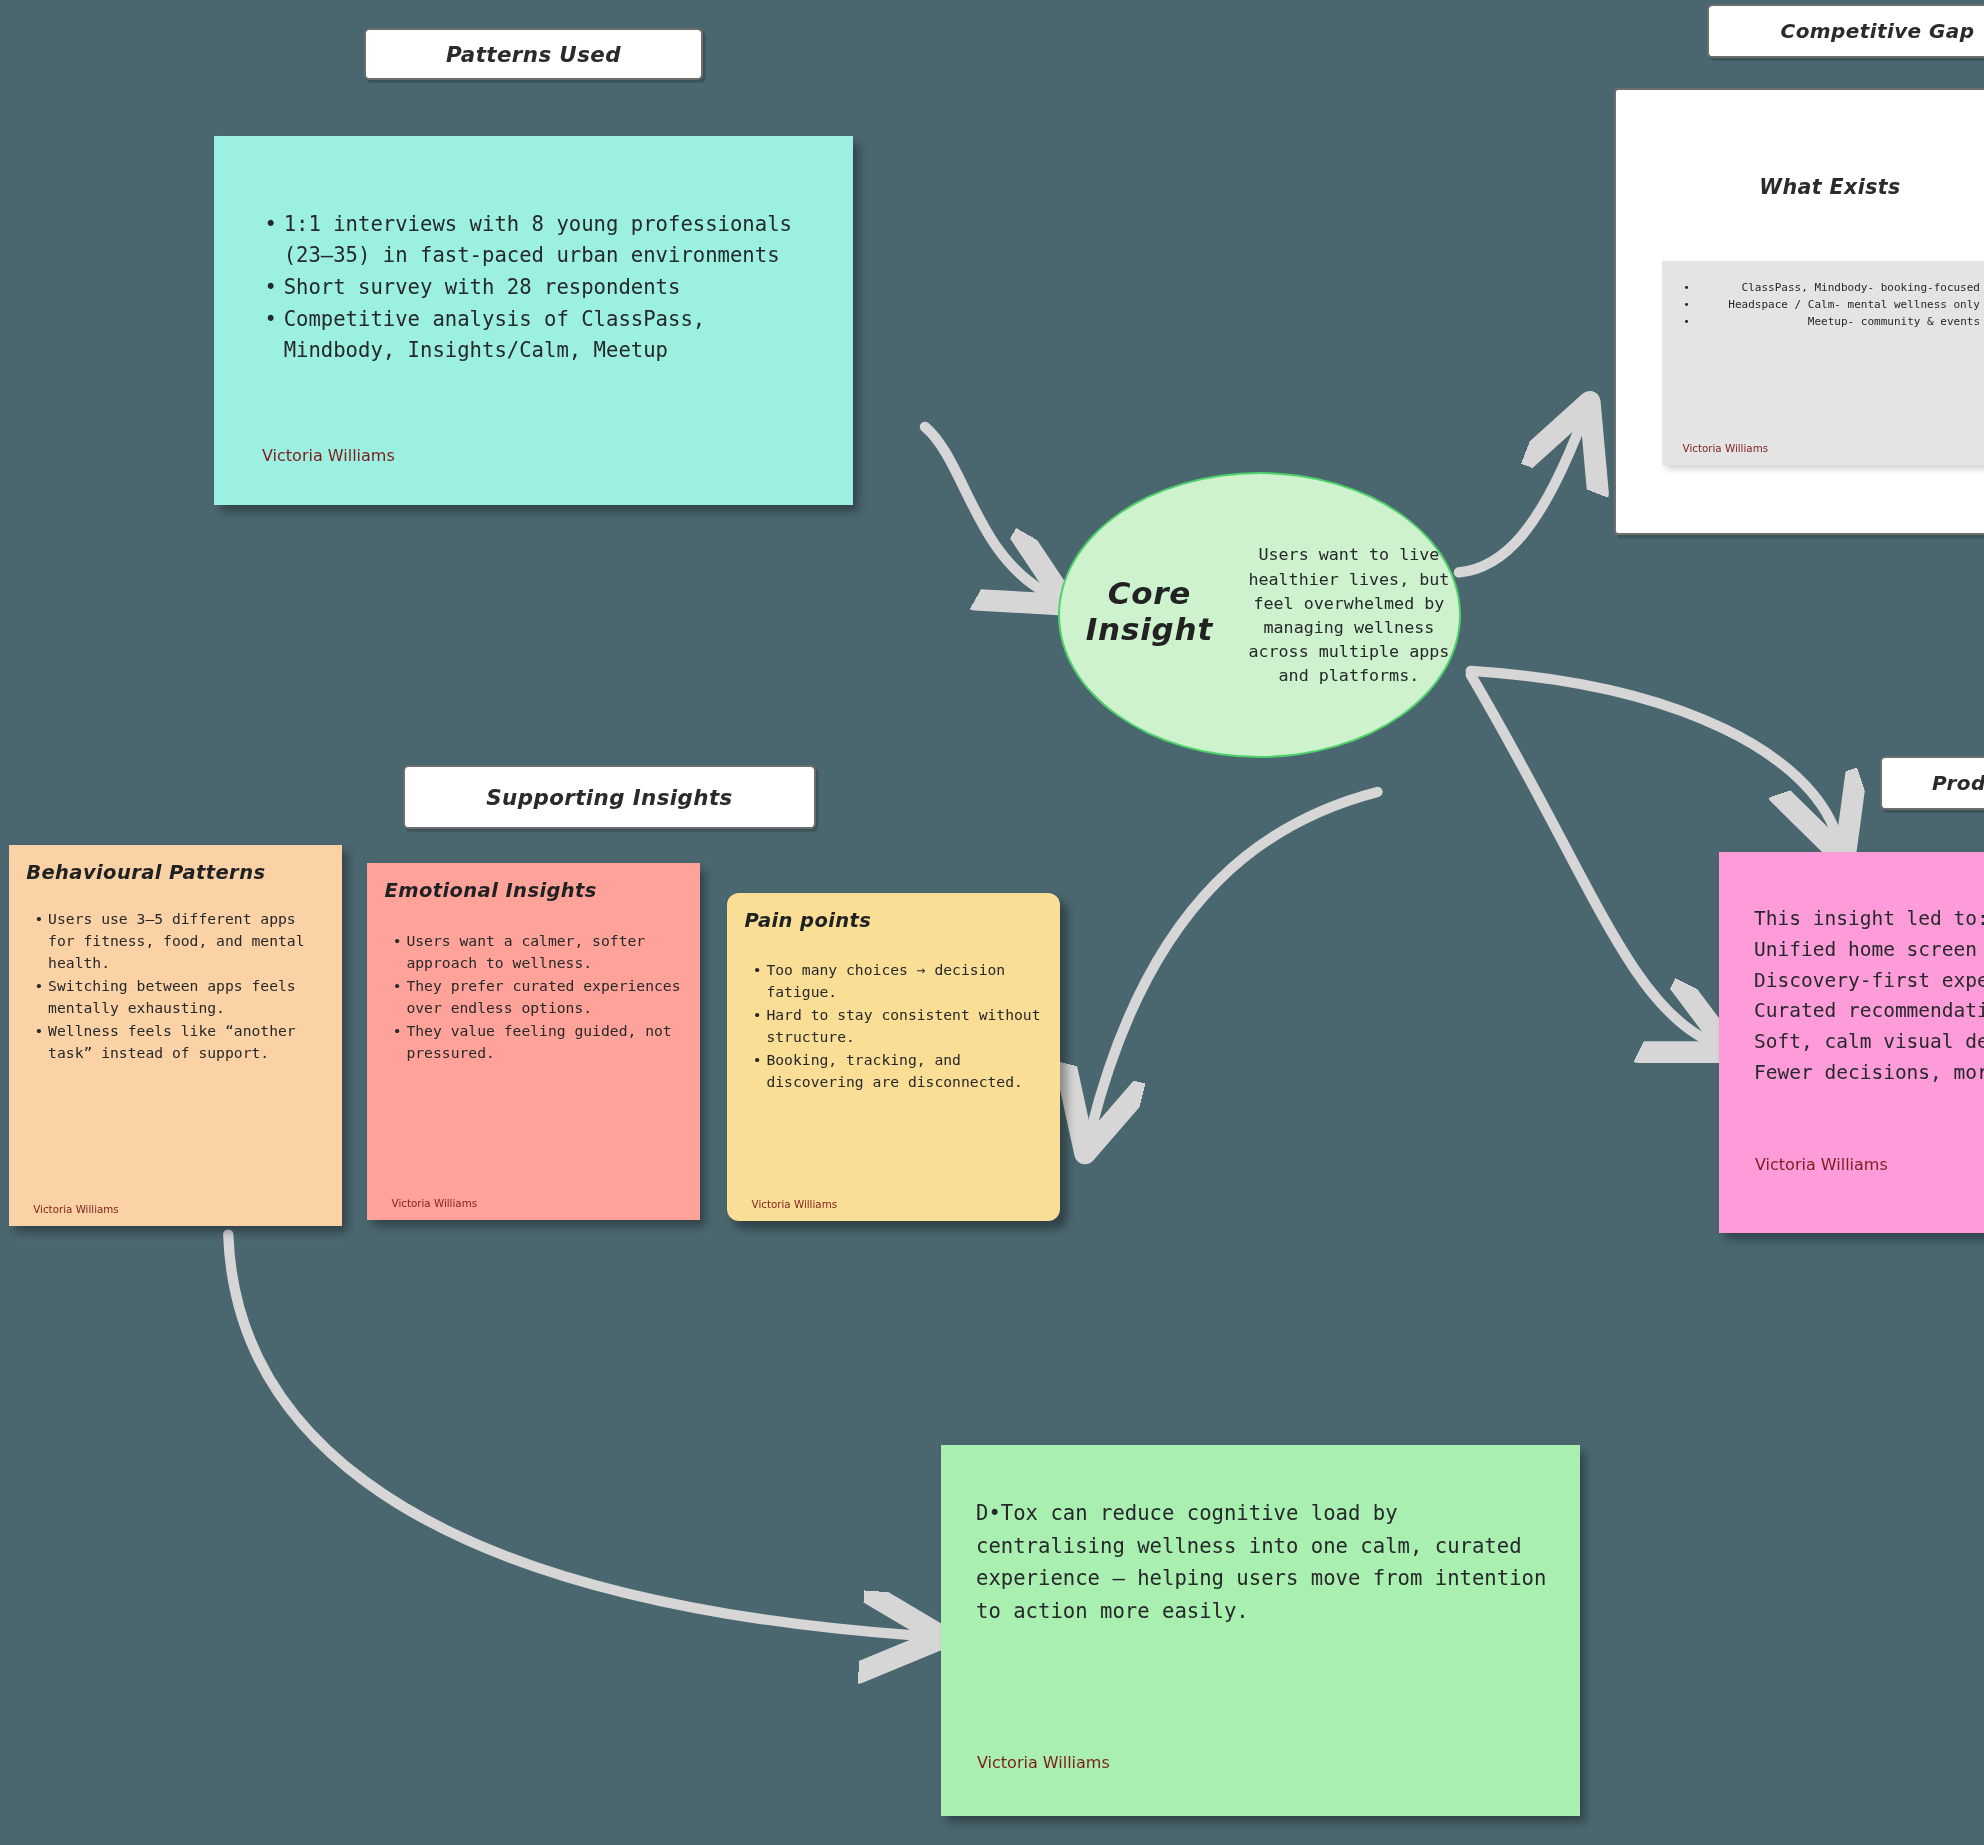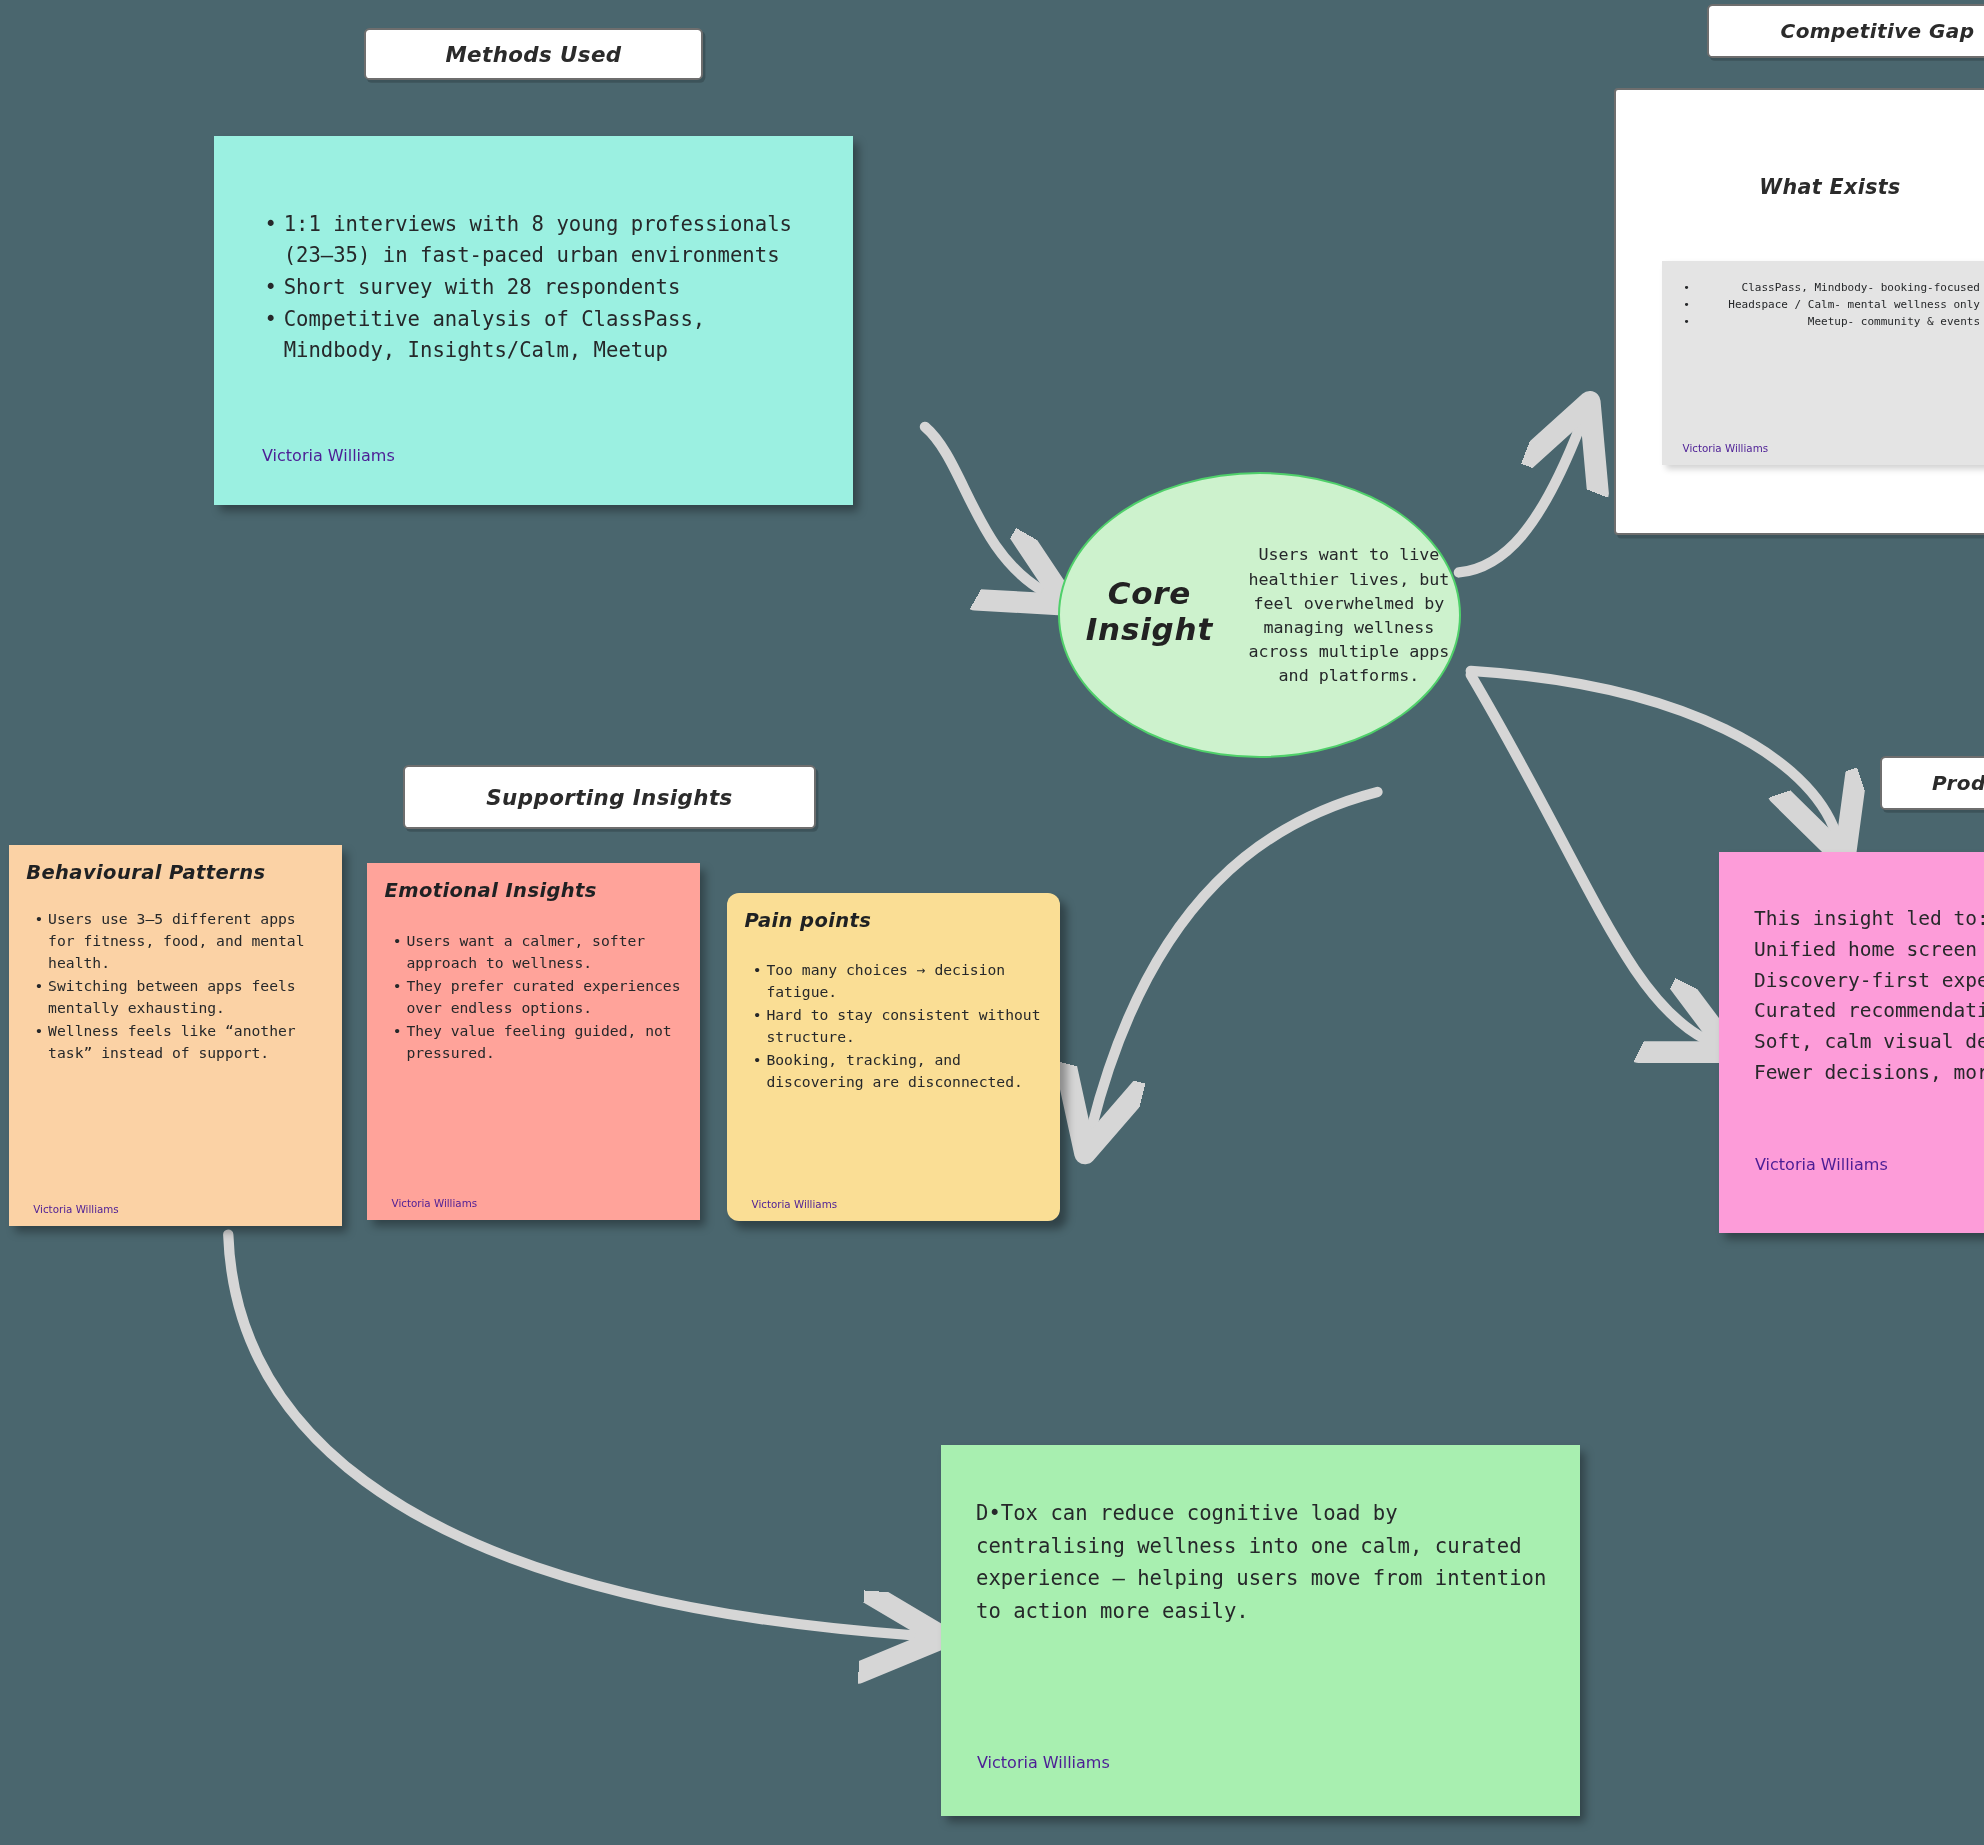--- a/index.html
+++ b/index.html
@@ -61,21 +61,21 @@
   }
   .card li::before {
     content: "\2022";
     position: absolute;
     left: 0.12em;
     top: 0;
   }
   .author {
     position: absolute;
     font-family: "DejaVu Sans", sans-serif;
-    color: #4c1d95;
+    color: #7f1d1d;
     font-weight: 400;
   }
   .plainline { margin: 0; }
 
   
   .panel {
     position: absolute;
     background: #ffffff;
     border: 2.8px solid #6e6e6e;
     border-radius: 4px;
@@ -147,21 +147,21 @@
     <path d="M3705,1690 C4250,1725 4560,1910 4625,2100" fill="none" stroke="#d6d6d6" stroke-width="26" stroke-linecap="round" marker-end="url(#ah)"></path>
 
     <path d="M3705,1700 C4000,2200 4100,2520 4300,2620" fill="none" stroke="#d6d6d6" stroke-width="26" stroke-linecap="round" marker-end="url(#ah)"></path>
 
     <path d="M5165,1355 L5165,1885" fill="none" stroke="#d6d6d6" stroke-width="26" stroke-linecap="round" marker-end="url(#ah)"></path>
 
     <path d="M575,3110 C590,3520 900,4020 2310,4120" fill="none" stroke="#d6d6d6" stroke-width="26" stroke-linecap="round" marker-end="url(#ah)"></path>
   </svg>
 
   <div class="label-chip" style="left:364px; top:28px; width:339px; height:52px; font-size:21.4px;">
-    <span>Methods Used</span>
+    <span>Patterns Used</span>
   </div>
 
   <div class="card" style="left:214px; top:136px; width:639px; height:369px; background:#9bf0e1;">
     <ul style="position:absolute; left:48px; top:73px; right:38px; font-size:20.6px; line-height:1.50;">
       <li>1:1 interviews with 8 young professionals (23–35) in fast-paced urban environments</li>
       <li>Short survey with 28 respondents</li>
       <li>Competitive analysis of ClassPass, Mindbody, Insights/Calm, Meetup</li>
     </ul>
     <div class="author" style="left:48px; bottom:40px; font-size:16px;">Victoria Williams</div>
   </div>

